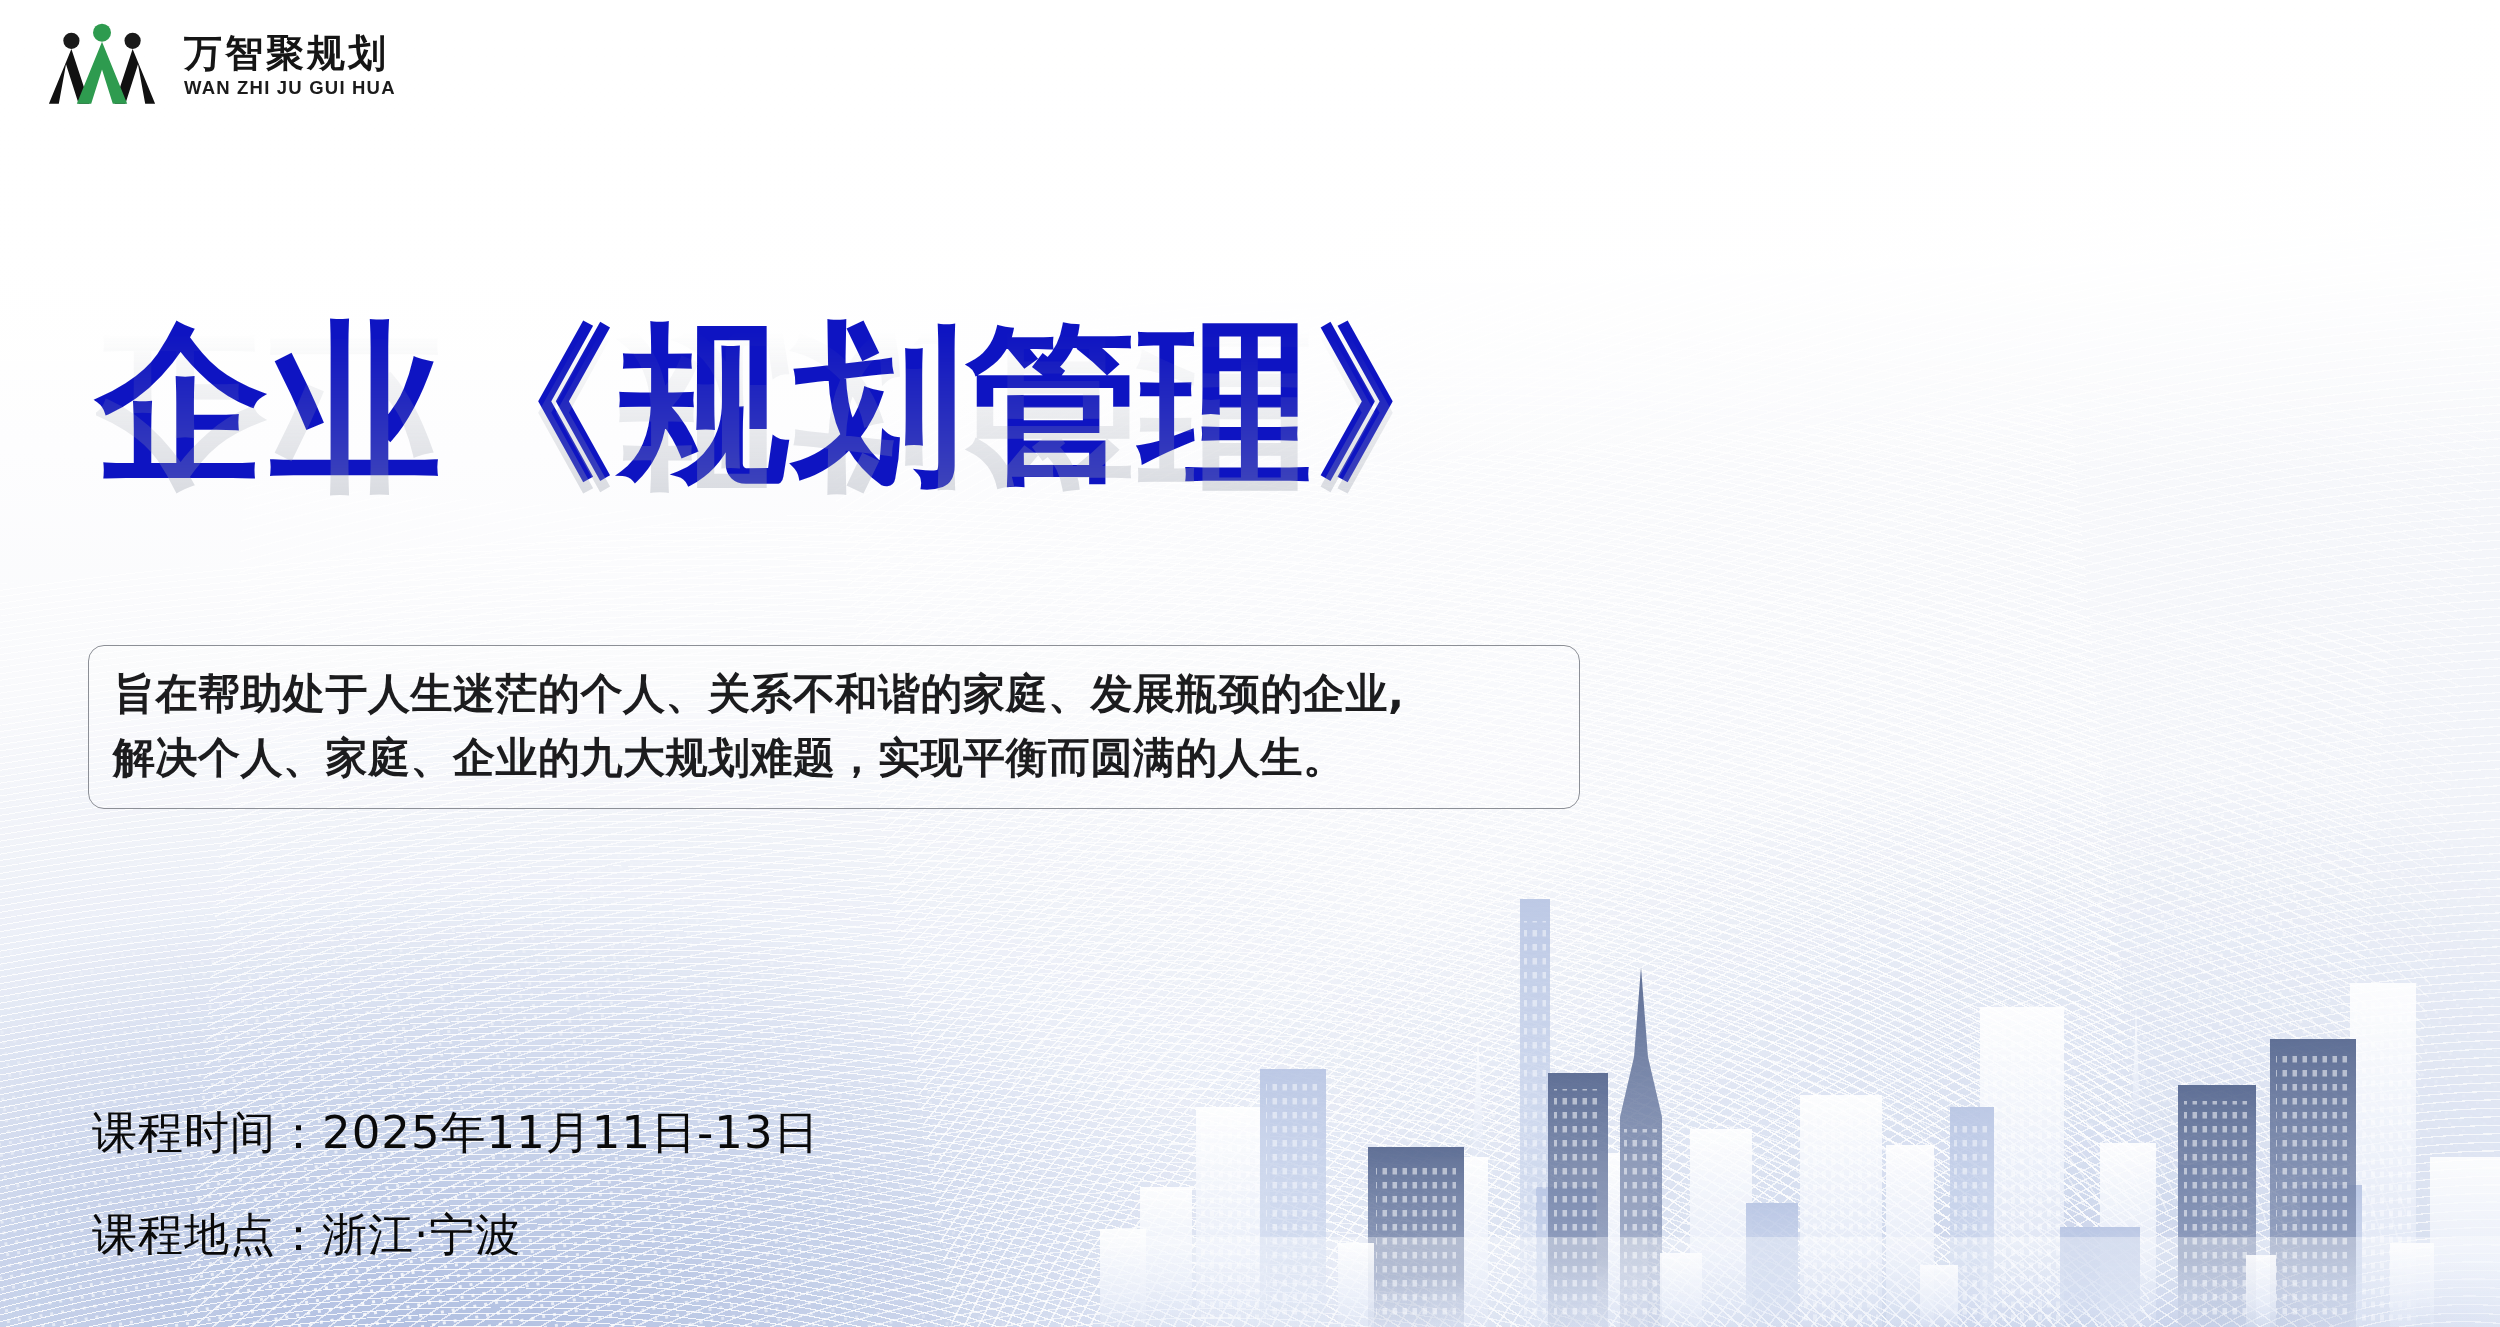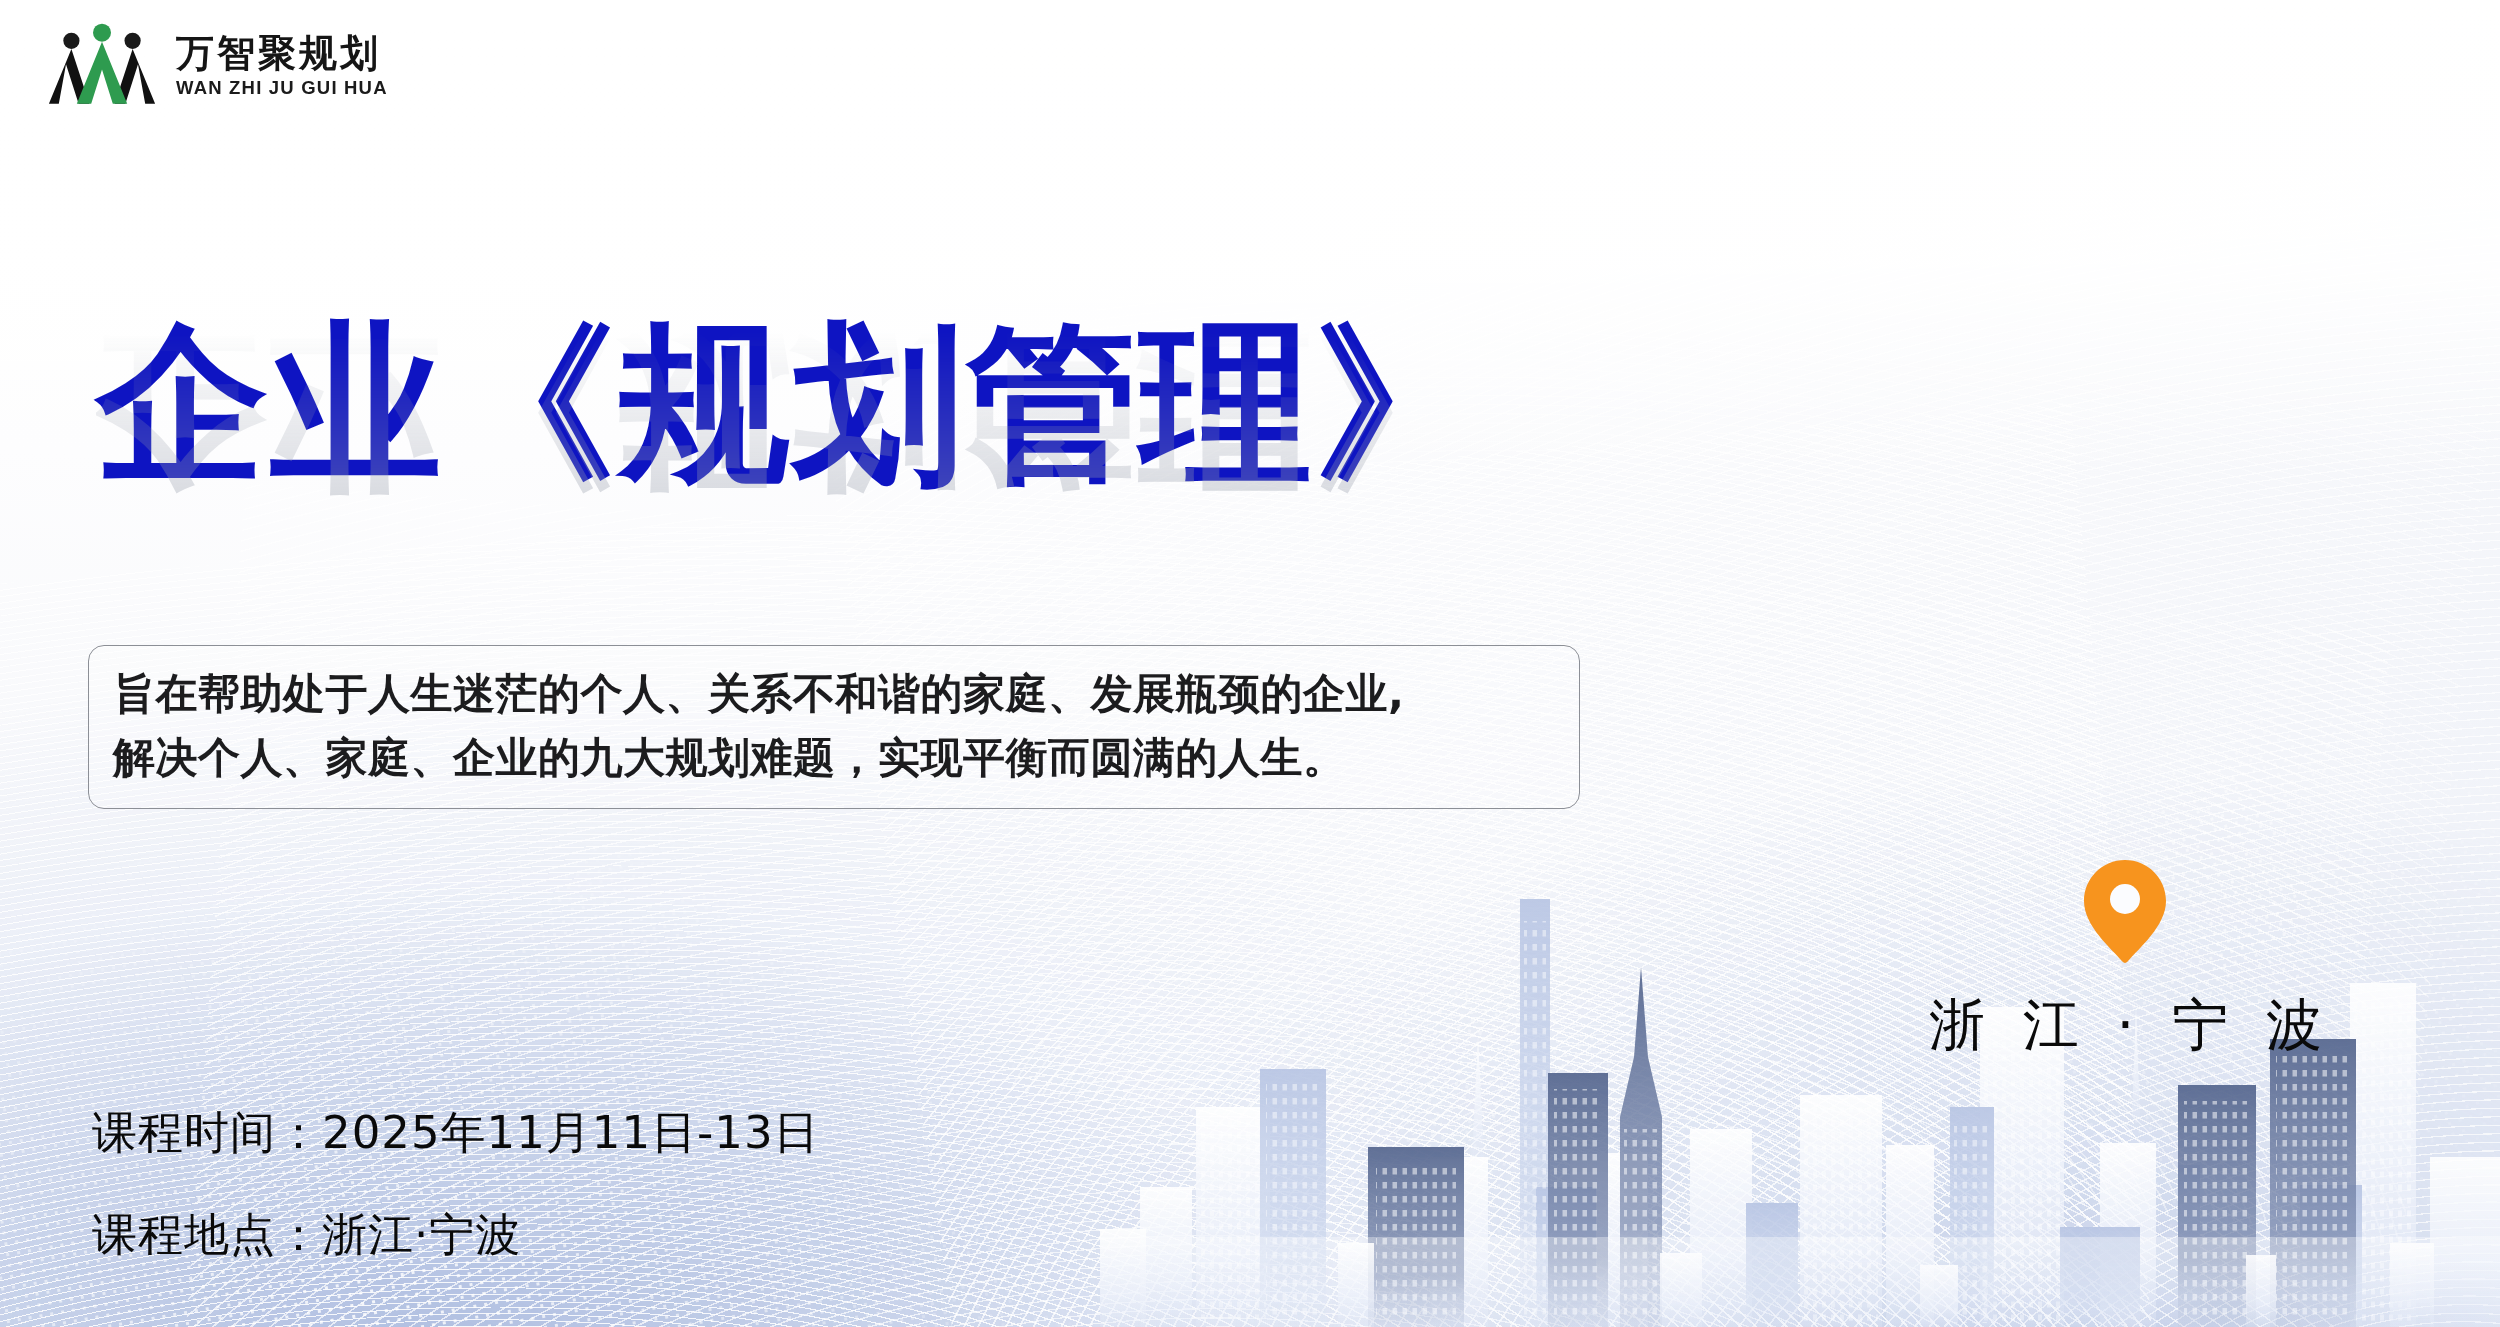--- a/index.html
+++ b/index.html
@@ -110,21 +110,21 @@
   .skyline{
     position:absolute; right:0; bottom:0;
     width:1400px; height:470px;
     opacity:.98;
   }
   .skyline svg{ display:block; width:100%; height:100%; }
 
   
   .logo{
     position:absolute; left:48px; top:20px;
-    display:flex; align-items:center; gap:20px;
+    display:flex; align-items:center; gap:28px;
     z-index:30;
   }
   .logo-mark{ width:108px; height:92px; flex:0 0 auto; }
   .logo-mark svg{ display:block; width:100%; height:100%; }
   .logo-text{ display:flex; flex-direction:column; justify-content:center; }
   .logo-cn{
     font-family:"DejaVu Serif","Liberation Serif",serif;
     font-size:38px; font-weight:700; color:#151515;
     letter-spacing:3px; line-height:1.05;
   }
@@ -352,23 +352,14 @@
     <div class="desc-line">旨在帮助处于人生迷茫的个人、关系不和谐的家庭、发展瓶颈的企业,</div>
     <div class="desc-line">解决个人、家庭、企业的九大规划难题，实现平衡而圆满的人生。</div>
   </div>
 
 
   <div class="course-info">
     <div class="course-row">课程时间：2025年11月11日-13日</div>
     <div class="course-row">课程地点：浙江·宁波</div>
   </div>
 
-  <div class="location">
-    <span class="pin">
-      <svg viewBox="0 0 86 110" xmlns="http://www.w3.org/2000/svg">
-        <path d="M43 4 C20.3 4 2 22.3 2 45 C2 70 29 92 40.4 105.6 C41.8 107.3 44.2 107.3 45.6 105.6 C57 92 84 70 84 45 C84 22.3 65.7 4 43 4 Z" fill="#F7941E"></path>
-        <circle cx="43" cy="43" r="15" fill="#fbfcff"></circle>
-      </svg>
-    </span>
-    <span class="location-label">浙 江 · 宁 波</span>
-  </div>
 
 </div>
 
 </body></html>

